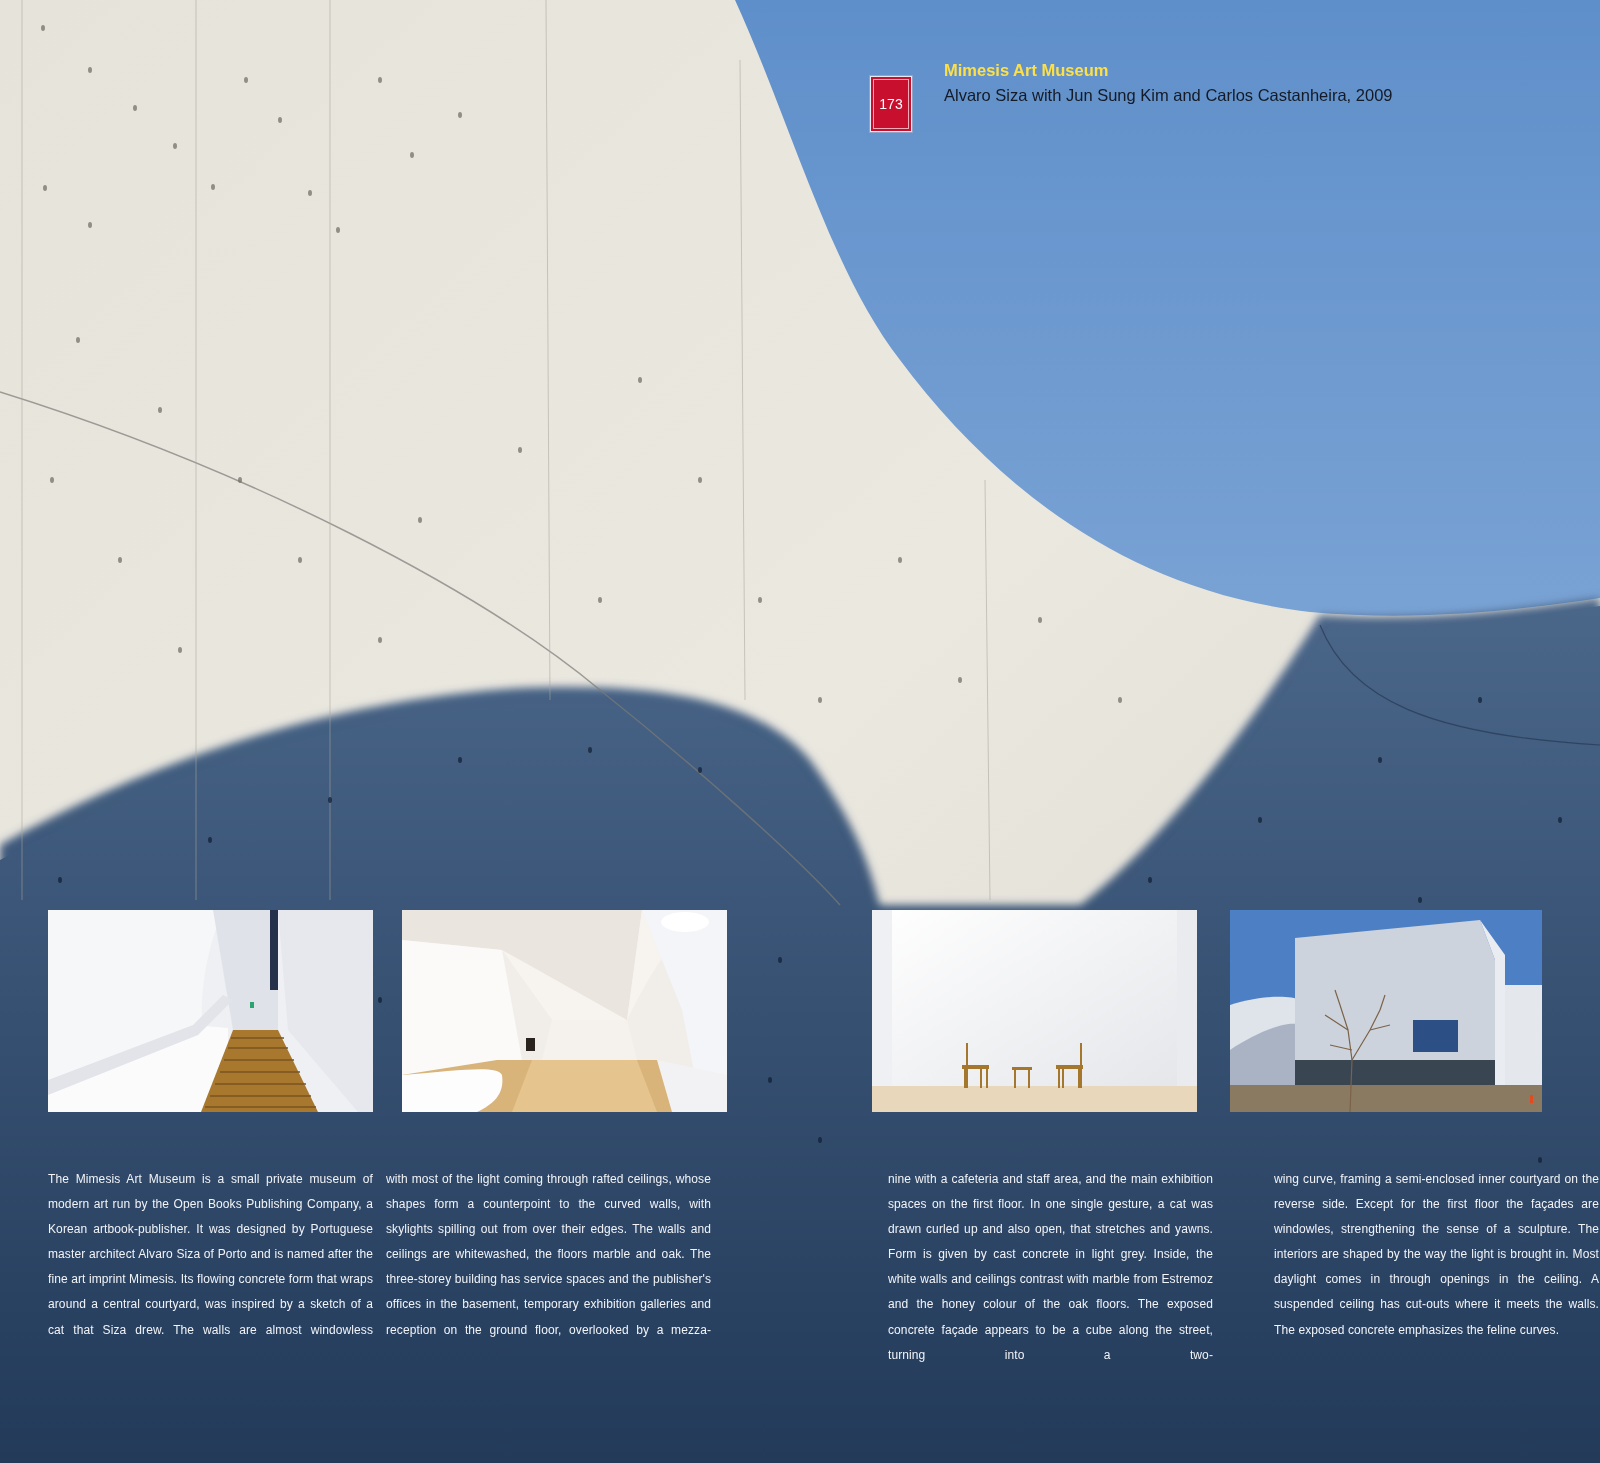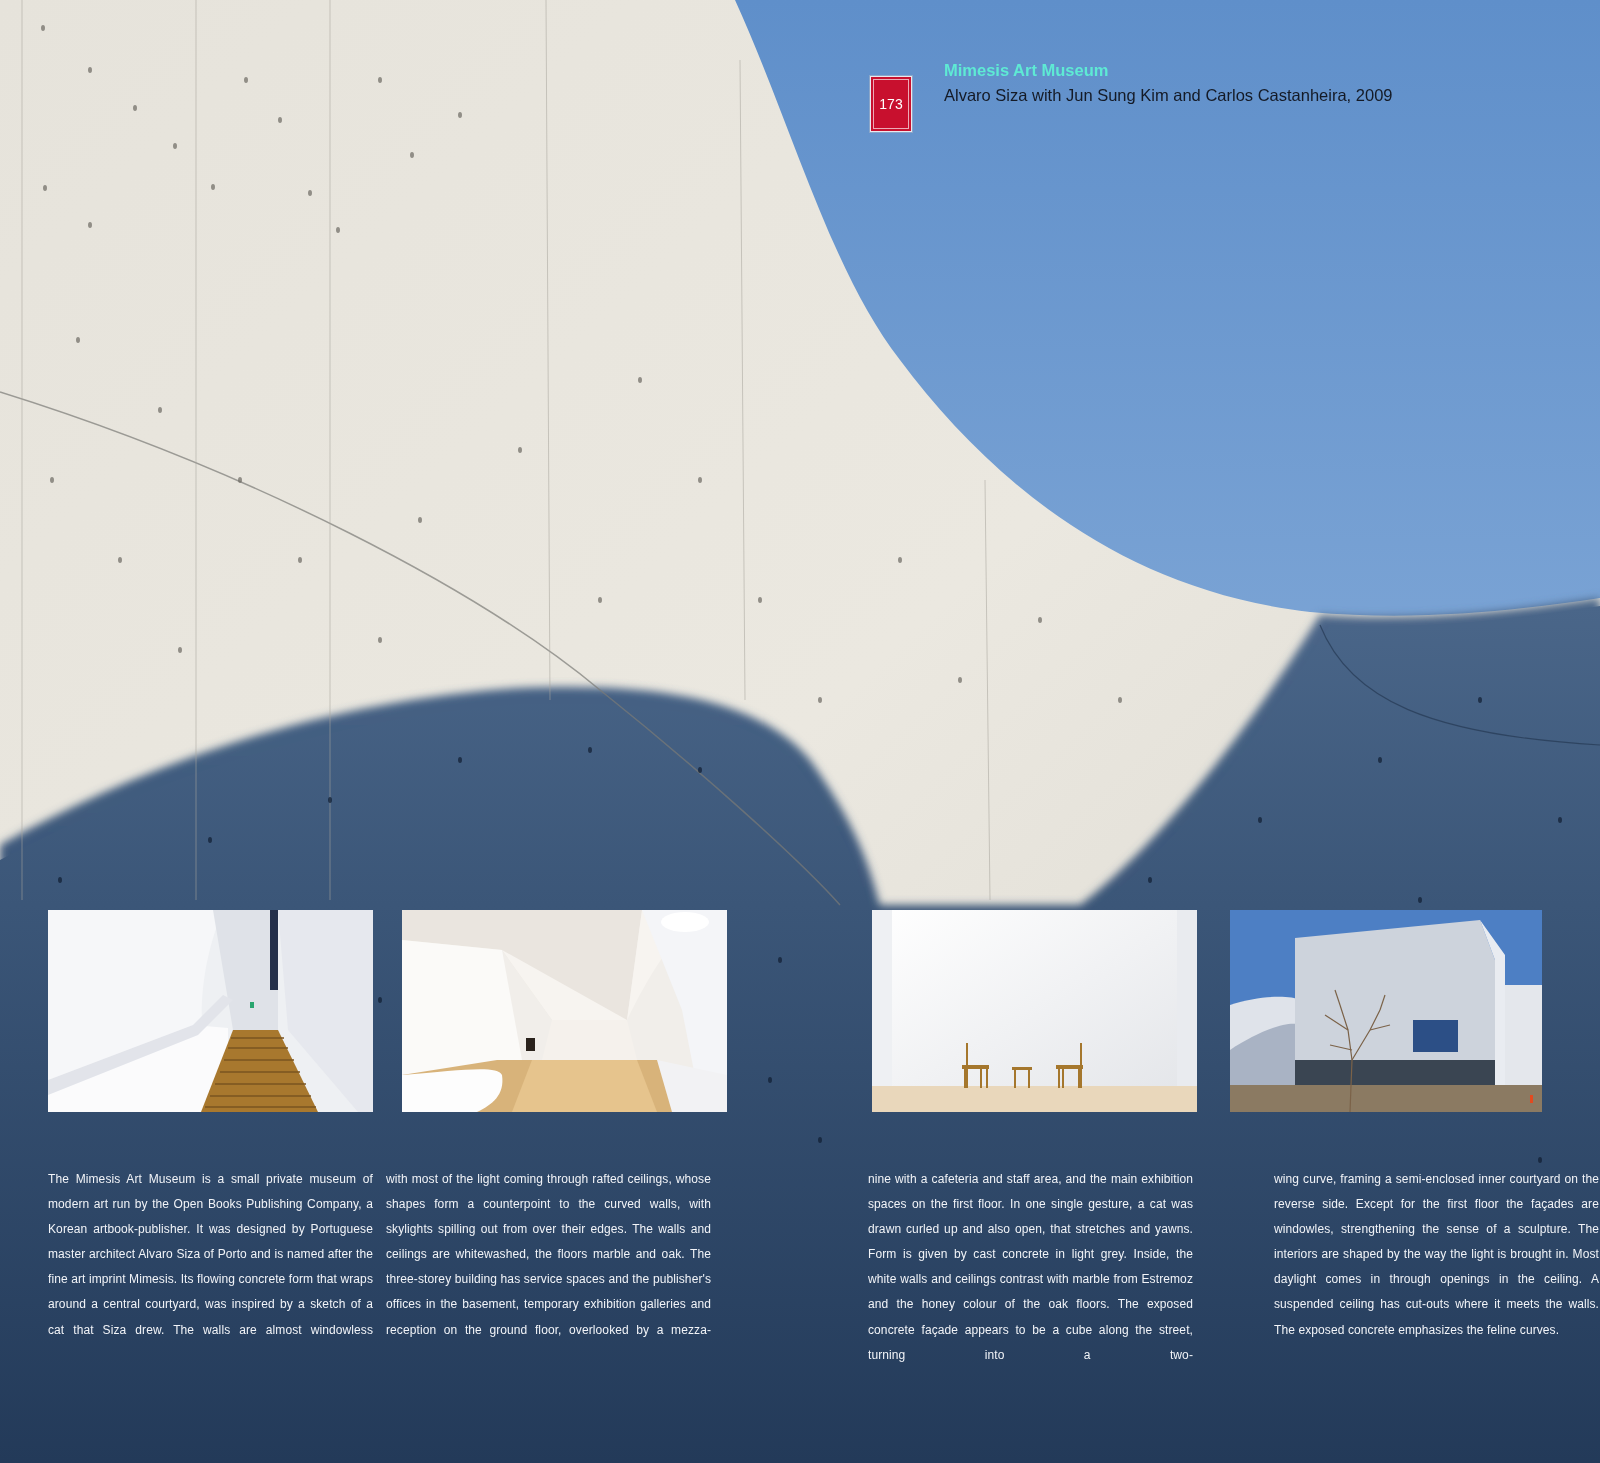--- a/index.html
+++ b/index.html
@@ -32,21 +32,21 @@
     }
     .header-text {
       position: absolute;
       left: 74px; top: 0;
       color: #141a26;
       font-family: "Liberation Sans", sans-serif;
       font-size: 16.5px;
       line-height: 25px;
       white-space: nowrap;
     }
-    .header-text .title { font-weight: bold; color: #5eead4; }
+    .header-text .title { font-weight: bold; color: #fde047; }
 
     .photo {
       position: absolute;
       top: 910px;
       height: 202px;
       overflow: hidden;
     }
     .photo svg { display: block; width: 100%; height: 100%; }
 
     .col {
@@ -268,18 +268,18 @@
     <rect x="300" y="185" width="3" height="8" fill="#e24a1f"></rect>
   </svg>
 </div>
 
 <div class="col" style="left:48px;">
   <p>The Mimesis Art Museum is a small private museum of modern art run by the Open Books Publishing Company, a Korean artbook-publisher. It was designed by Portuguese master architect Alvaro Siza of Porto and is named after the fine art imprint Mimesis. Its flowing concrete form that wraps around a central courtyard, was inspired by a sketch of a cat that Siza drew. The walls are almost windowless</p>
 </div>
 <div class="col" style="left:386px;">
   <p>with most of the light coming through rafted ceilings, whose shapes form a counterpoint to the curved walls, with skylights spilling out from over their edges. The walls and ceilings are whitewashed, the floors marble and oak. The three-storey building has service spaces and the publisher's offices in the basement, temporary exhibition galleries and reception on the ground floor, overlooked by a mezza-</p>
 </div>
-<div class="col" style="left:868px;">
+<div class="col" style="left:888px;">
   <p>nine with a cafeteria and staff area, and the main exhibition spaces on the first floor. In one single gesture, a cat was drawn curled up and also open, that stretches and yawns. Form is given by cast concrete in light grey. Inside, the white walls and ceilings contrast with marble from Estremoz and the honey colour of the oak floors. The exposed concrete façade appears to be a cube along the street, turning into a two-</p>
 </div>
 <div class="col last-col" style="left:1274px;">
   <p>wing curve, framing a semi-enclosed inner courtyard on the reverse side. Except for the first floor the façades are windowles, strengthening the sense of a sculpture. The interiors are shaped by the way the light is brought in. Most daylight comes in through openings in the ceiling. A suspended ceiling has cut-outs where it meets the walls. The exposed concrete emphasizes the feline curves.</p>
 </div>
 
 </body></html>

